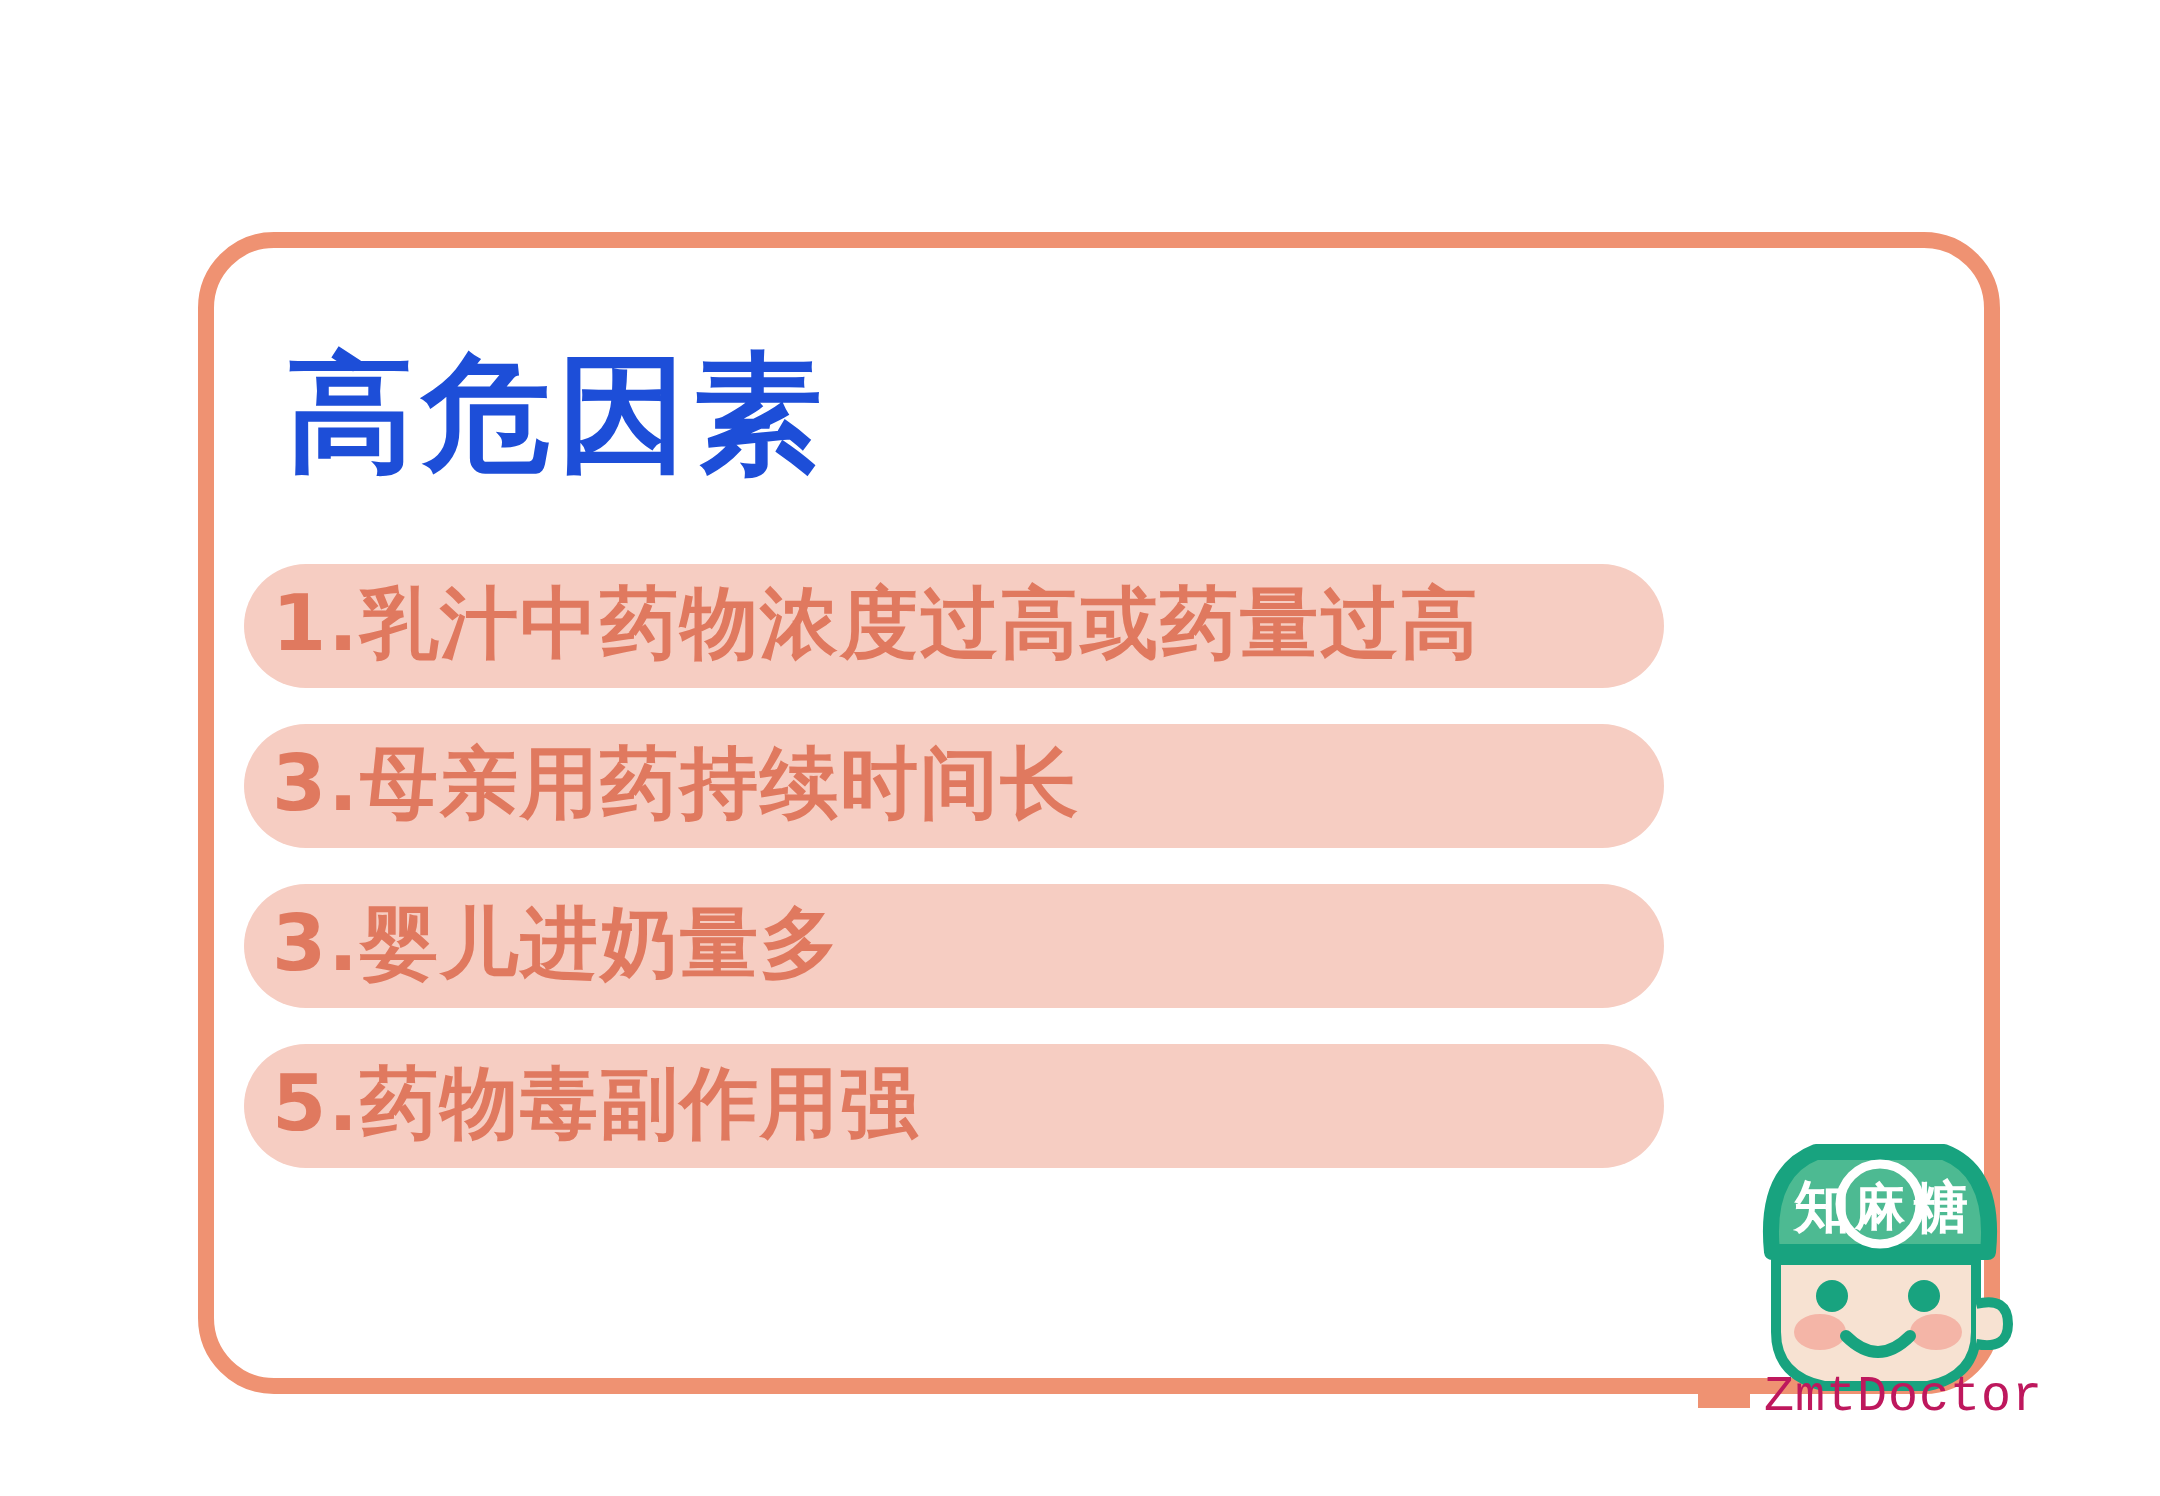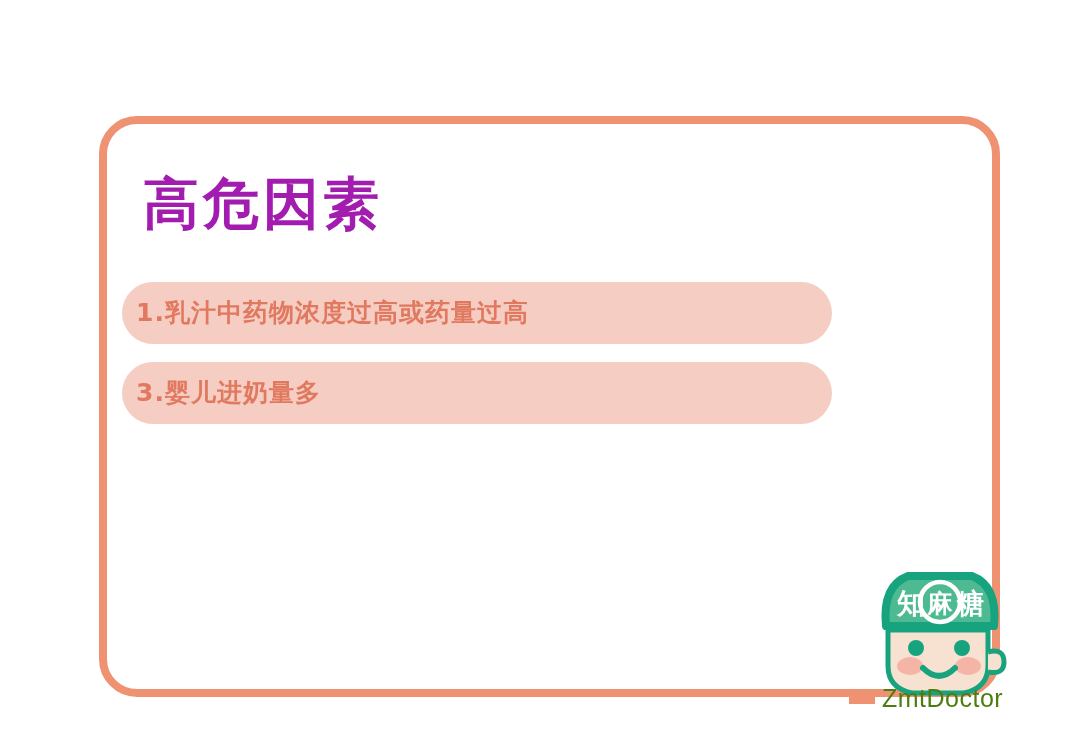--- a/index.html
+++ b/index.html
@@ -26,27 +26,27 @@
     border: 8px solid #ef9272;
     border-radius: 38px;
     background: transparent;
   }
 
   
   #page-title {
     position: absolute;
     left: 143px;
     top: 160px;
-    font-size: 56px;
+    font-size: 64px;
     line-height: 96px;
     font-weight: bold;
-    color: #a21caf;
+    color: #1d4ed8;
     letter-spacing: 4px;
     white-space: nowrap;
-    font-family: Liberation Mono, monospace;
+    font-family: Liberation Serif, serif;
   }
 
   
   #risk-list {
     position: absolute;
     left: 122px;
     top: 282px;
     width: 710px;
     margin: 0;
     padding: 0;
@@ -59,21 +59,21 @@
     height: 62px;
     margin-bottom: 18px;
     background: #f6cdc2;
     border-radius: 31px;
     display: flex;
     align-items: center;
     padding-left: 14px;
     overflow: hidden;
   }
   .pill-text {
-    font-size: 25px;
+    font-size: 39px;
     line-height: 44px;
     font-weight: bold;
     color: #e0795f;
     letter-spacing: 1px;
     white-space: nowrap;
     font-family: "DejaVu Sans", "Liberation Sans", sans-serif;
   }
 
   
   #brand-logo {
@@ -97,39 +97,45 @@
   #brand-dash {
     width: 26px;
     height: 11px;
     background: #ef9272;
     flex: 0 0 auto;
     margin-right: 7px;
   }
   #brand-wordmark {
     font-size: 25px;
     line-height: 27px;
-    color: #4d7c0f;
+    color: #be185d;
     letter-spacing: 0.5px;
     white-space: nowrap;
-    font-family: Liberation Sans, sans-serif;
+    font-family: Liberation Mono, monospace;
   }
 </style>
 </head>
 <body>
 
 <div id="card-frame"></div>
 
 <div id="page-title">高危因素</div>
 
 <ul id="risk-list">
   <li class="pill">
     <span class="pill-text">1.乳汁中药物浓度过高或药量过高</span>
   </li>
   <li class="pill">
+    <span class="pill-text">3.母亲用药持续时间长</span>
+  </li>
+  <li class="pill">
     <span class="pill-text">3.婴儿进奶量多</span>
+  </li>
+  <li class="pill">
+    <span class="pill-text">5.药物毒副作用强</span>
   </li>
 </ul>
 
 <div id="brand-logo">
   <svg width="150" height="150" viewBox="0 0 150 150" xmlns="http://www.w3.org/2000/svg">
 
     <path d="M22 70 H122 V106 Q122 128 98 133 H46 Q22 128 22 106 Z" fill="#f7e2d2" stroke="#18a37f" stroke-width="5" stroke-linejoin="round"></path>
 
     <path d="M122 92 q16 -4 16 10 q0 13 -16 10" fill="#f7e2d2" stroke="#18a37f" stroke-width="5" stroke-linejoin="round"></path>
 

